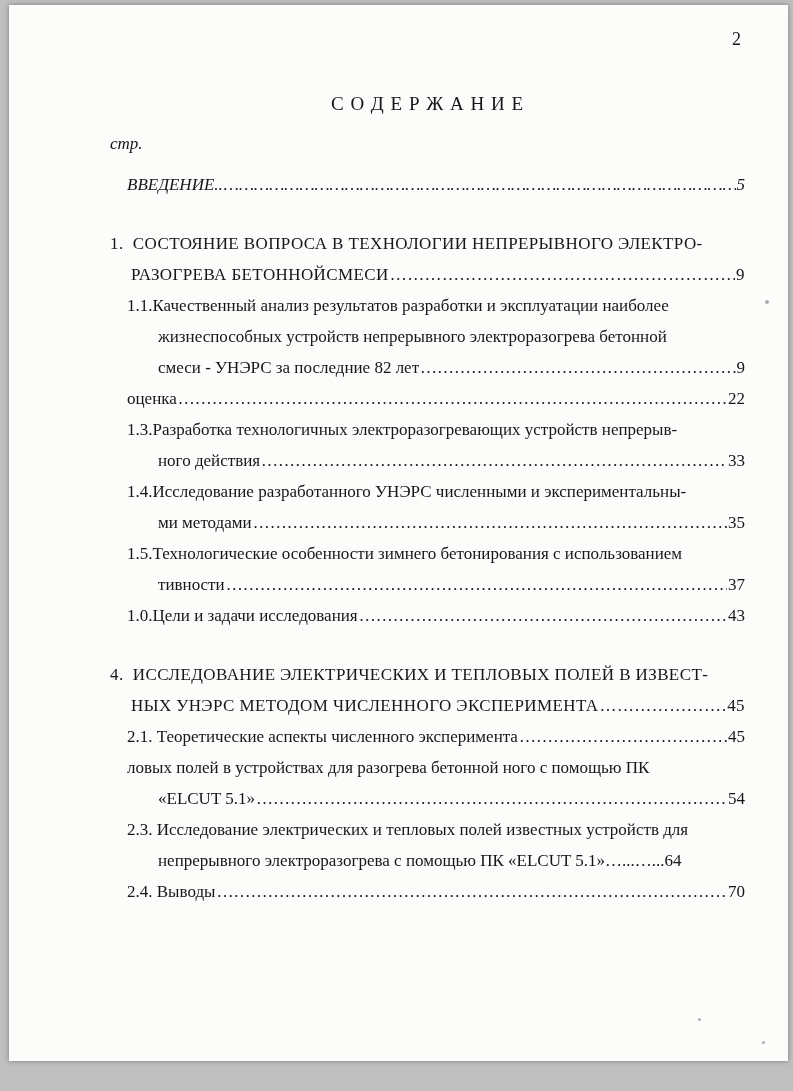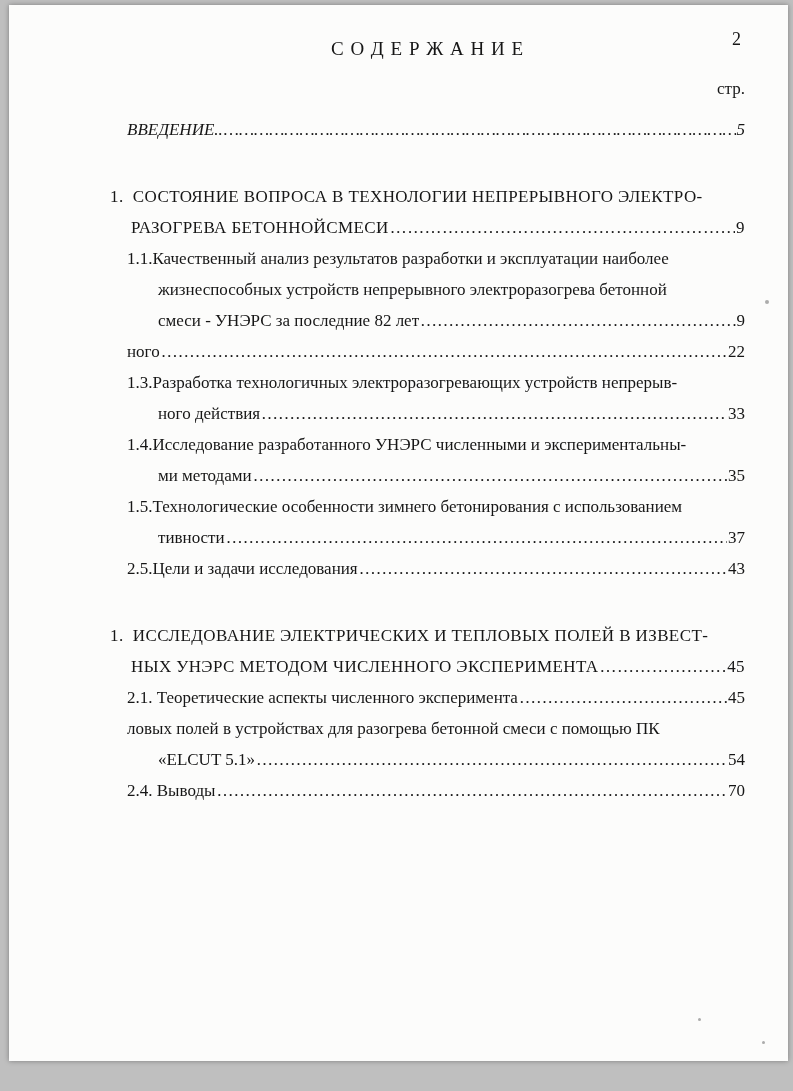--- a/index.html
+++ b/index.html
@@ -20,37 +20,38 @@
   }
   .pagenum {
     position: absolute;
     top: 24px; right: 47px;
     font-size: 18px;
   }
   .content {
     margin: 0 43px 0 101px;
   }
   .title {
-    margin-top: 28px;
+    margin-top: 83px;
     text-align: center;
     font-size: 19px;
     letter-spacing: 1px;
     line-height: 31px;
     white-space: pre;
   }
   .str-label {
     margin-top: 9px;
-    text-align: right;
+    text-align: left;
     font-size: 17px;
     line-height: 31px;
+    font-style: italic;
   }
   .toc { font-size: 17px; }
   .entry { margin: 0; }
   .entry.first-entry { margin-top: 10px; font-style: italic; }
-  .e-chapter { margin-top: 36px; letter-spacing: 0.4px; }
+  .e-chapter { margin-top: 28px; letter-spacing: 0.4px; }
   .line {
     display: flex;
     align-items: baseline;
     line-height: 31px;
     white-space: pre;
   }
   .e-plain .line { padding-left: 17px; }
   .e-chapter .line { padding-left: 21px; }
   .e-chapter .line:first-child { padding-left: 0; }
   .e-sub .line { padding-left: 48px; }
@@ -115,21 +116,21 @@
         </div>
         <div class="line">
           <span class="txt">смеси - УНЭРС за последние 82 лет</span>
           <span class="leader"><span>………………………………………………………………………………………………………………………………………………………………………………………………………………………………</span></span>
           <span class="pg">9</span>
         </div>
       </div>
 
       <div class="entry e-sub">
         <div class="line">
-          <span class="txt">ного</span>
+          <span class="txt">оценка</span>
           <span class="leader"><span>………………………………………………………………………………………………………………………………………………………………………………………………………………………………</span></span>
           <span class="pg">22</span>
         </div>
       </div>
 
       <div class="entry e-sub">
         <div class="line">
           <span class="txt">1.3.Разработка технологичных электроразогревающих устройств непрерыв-</span>
         </div>
         <div class="line">
@@ -156,56 +157,65 @@
         </div>
         <div class="line">
           <span class="txt">тивности</span>
           <span class="leader"><span>………………………………………………………………………………………………………………………………………………………………………………………………………………………………</span></span>
           <span class="pg">37</span>
         </div>
       </div>
 
       <div class="entry e-sub">
         <div class="line">
-          <span class="txt">2.5.Цели и задачи исследования</span>
+          <span class="txt">1.0.Цели и задачи исследования</span>
           <span class="leader"><span>………………………………………………………………………………………………………………………………………………………………………………………………………………………………</span></span>
           <span class="pg">43</span>
         </div>
       </div>
 
       <div class="entry e-chapter">
         <div class="line">
-          <span class="txt">1.  ИССЛЕДОВАНИЕ ЭЛЕКТРИЧЕСКИХ И ТЕПЛОВЫХ ПОЛЕЙ В ИЗВЕСТ-</span>
+          <span class="txt">4.  ИССЛЕДОВАНИЕ ЭЛЕКТРИЧЕСКИХ И ТЕПЛОВЫХ ПОЛЕЙ В ИЗВЕСТ-</span>
         </div>
         <div class="line">
           <span class="txt">НЫХ УНЭРС МЕТОДОМ ЧИСЛЕННОГО ЭКСПЕРИМЕНТА</span>
           <span class="leader"><span>………………………………………………………………………………………………………………………………………………………………………………………………………………………………</span></span>
           <span class="pg">45</span>
         </div>
       </div>
 
       <div class="entry e-sub">
         <div class="line">
           <span class="txt">2.1. Теоретические аспекты численного эксперимента</span>
           <span class="leader"><span>………………………………………………………………………………………………………………………………………………………………………………………………………………………………</span></span>
           <span class="pg">45</span>
         </div>
       </div>
 
       <div class="entry e-sub">
         <div class="line">
-          <span class="txt">ловых полей в устройствах для разогрева бетонной смеси с помощью ПК</span>
+          <span class="txt">ловых полей в устройствах для разогрева бетонной ного с помощью ПК</span>
         </div>
         <div class="line">
           <span class="txt">«ELCUT 5.1»</span>
           <span class="leader"><span>………………………………………………………………………………………………………………………………………………………………………………………………………………………………</span></span>
           <span class="pg">54</span>
         </div>
       </div>
 
+      <div class="entry e-sub">
+        <div class="line">
+          <span class="txt">2.3. Исследование электрических и тепловых полей известных устройств для</span>
+        </div>
+        <div class="line">
+          <span class="txt">непрерывного электроразогрева с помощью ПК «ELCUT 5.1»…...…...</span>
+          <span class="pg">64</span>
+        </div>
+      </div>
 
       <div class="entry e-sub">
         <div class="line">
           <span class="txt">2.4. Выводы</span>
           <span class="leader"><span>………………………………………………………………………………………………………………………………………………………………………………………………………………………………</span></span>
           <span class="pg">70</span>
         </div>
       </div>
 
     </div>

